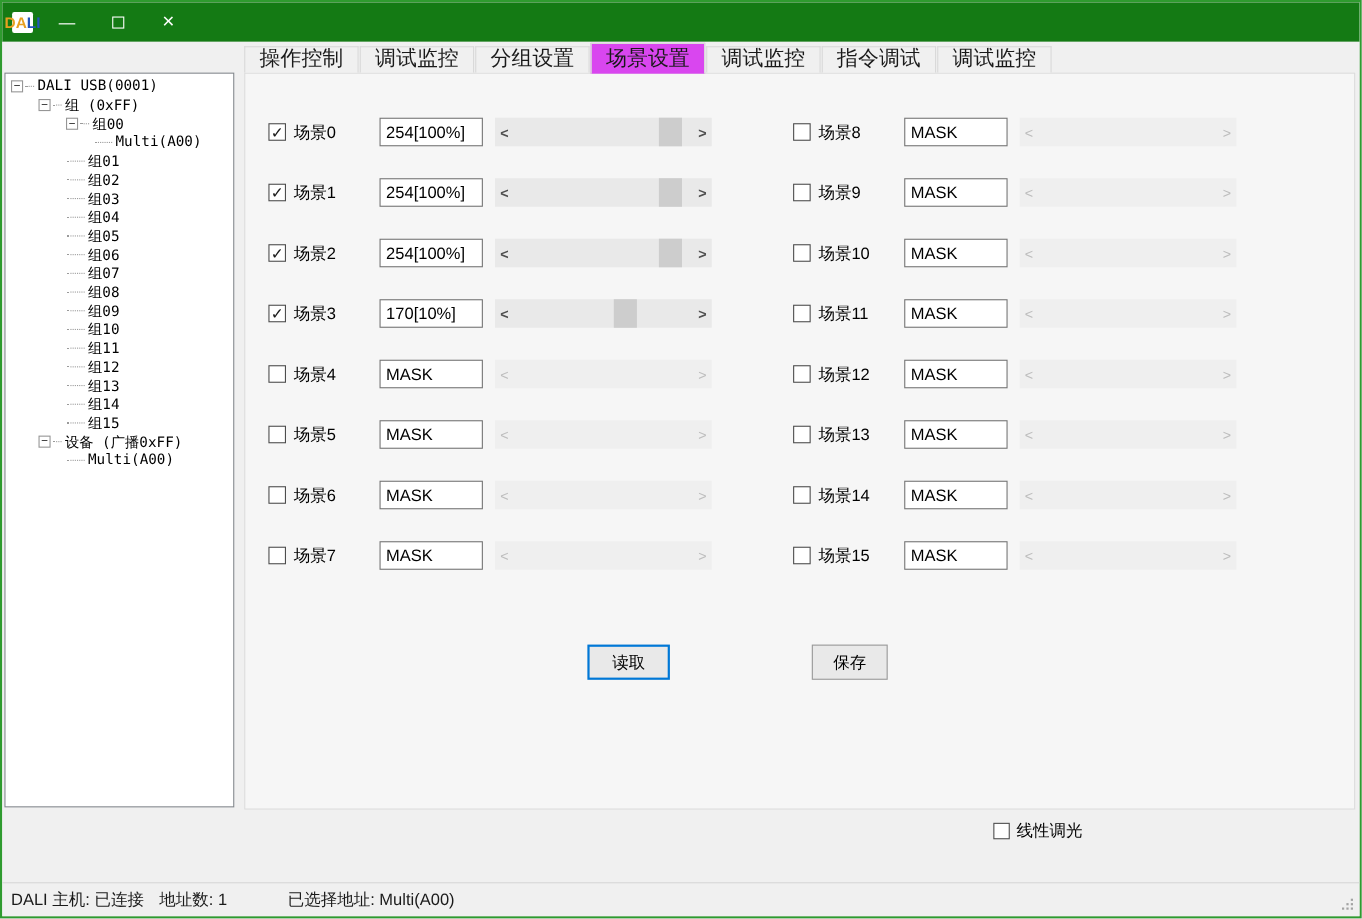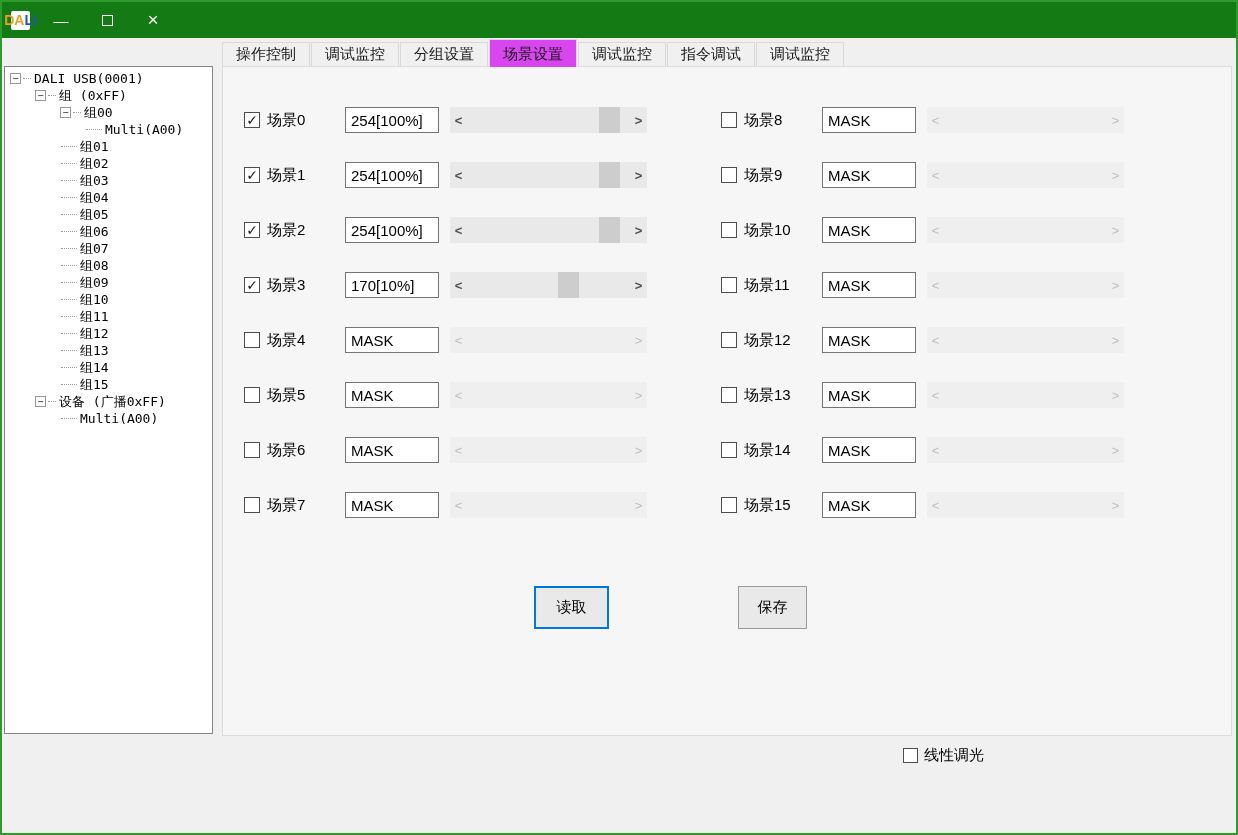--- a/index.html
+++ b/index.html
@@ -36,21 +36,21 @@
   .tsp{display:inline-block;height:1px;flex:0 0 auto;}
   .expander{flex:0 0 auto;width:11px;height:11px;border:1px solid #969696;background:#fff;
             font-size:10px;line-height:9px;text-align:center;color:#333;margin-right:1px;}
   .dash{flex:0 0 auto;height:1px;border-bottom:1px dotted #9a9a9a;margin:0 3px 0 1px;}
   .dash.short{width:8px;}
   .dash.long{width:16px;}
   .tlabel{flex:0 0 auto;}
 
   
   .tabstrip{position:absolute;left:220px;top:4px;height:24px;display:flex;z-index:3;}
-  .tab{height:24px;line-height:22px;padding:0 13px;font-size:15px;color:#1a1a1a;
+  .tab{height:24px;line-height:22px;padding:0 13px;font-size:19px;color:#1a1a1a;
        background:#f0f0f0;border:1px solid #d9d9d9;border-bottom:none;margin-right:1px;}
   .tab.active{background:#d946ef;height:28px;margin-top:-3px;line-height:27px;position:relative;z-index:4;}
   .tabpage{position:absolute;left:220px;top:28px;width:1010px;height:670px;background:#f6f6f6;
            border:1px solid #dcdcdc;z-index:1;}
 
   
   .col{position:absolute;top:40px;}
   .scene-row{display:flex;align-items:center;height:26px;margin-bottom:29px;}
   .checkbox{flex:0 0 auto;width:16px;height:16px;border:1px solid #4d4d4d;background:#fff;
             display:inline-flex;align-items:center;justify-content:center;
@@ -61,21 +61,21 @@
         font-size:15px;padding:0 0 0 5px;margin-right:11px;color:#000;outline:none;}
   .hscroll{flex:0 0 auto;width:197px;height:26px;background:#e9e9e9;display:flex;align-items:stretch;}
   .hscroll .arr{width:17px;display:flex;align-items:center;justify-content:center;
                 font-size:13px;font-weight:bold;color:#4f4f4f;}
   .hscroll .track{flex:1;position:relative;}
   .hscroll .thumb{position:absolute;top:0;width:21px;height:26px;background:#cdcdcd;}
   .hscroll.disabled{background:#efefef;}
   .hscroll.disabled .arr{color:#bdbdbd;font-weight:normal;}
 
   
-  .btn{position:absolute;top:519px;height:43px;font-size:15px;color:#000;
+  .btn{position:absolute;top:519px;height:32px;font-size:15px;color:#000;
        background:#e9e9e9;padding:0;cursor:default;}
   .btn.read{left:311px;width:75px;border:2px solid #0078d7;}
   .btn.save{left:515px;width:69px;border:1px solid #9a9a9a;}
 
   
   .lineardim{position:absolute;left:901px;top:708px;display:flex;align-items:center;}
   .lineardim .checkbox{width:15px;height:15px;margin-right:6px;}
   .ldlabel{font-size:15px;color:#000;}
 
   
@@ -401,14 +401,20 @@
         </div>
       <button class="btn read">读取</button>
       <button class="btn save">保存</button>
     </div>
     <div class="lineardim">
       <span class="checkbox"></span>
       <span class="ldlabel">线性调光</span>
     </div>
   </div>
 
+  <div class="statusbar">
+    <span class="st host">DALI 主机: 已连接</span>
+    <span class="st addr">地址数: 1</span>
+    <span class="st sel">已选择地址: Multi(A00)</span>
+    <span class="grip"></span>
+  </div>
 
 </div>
 
 </body></html>

